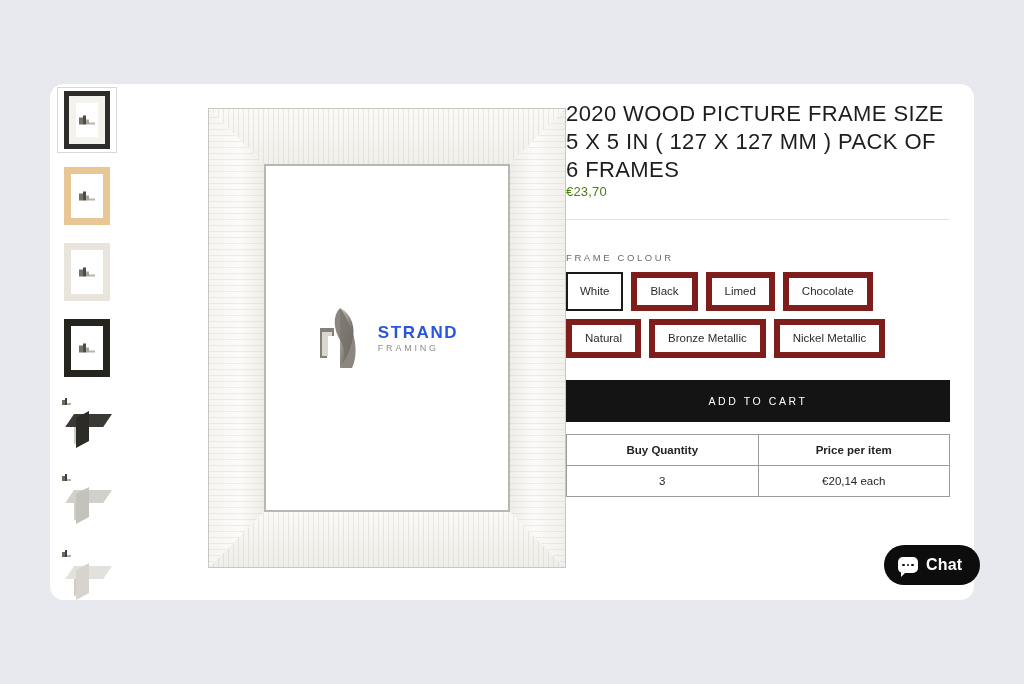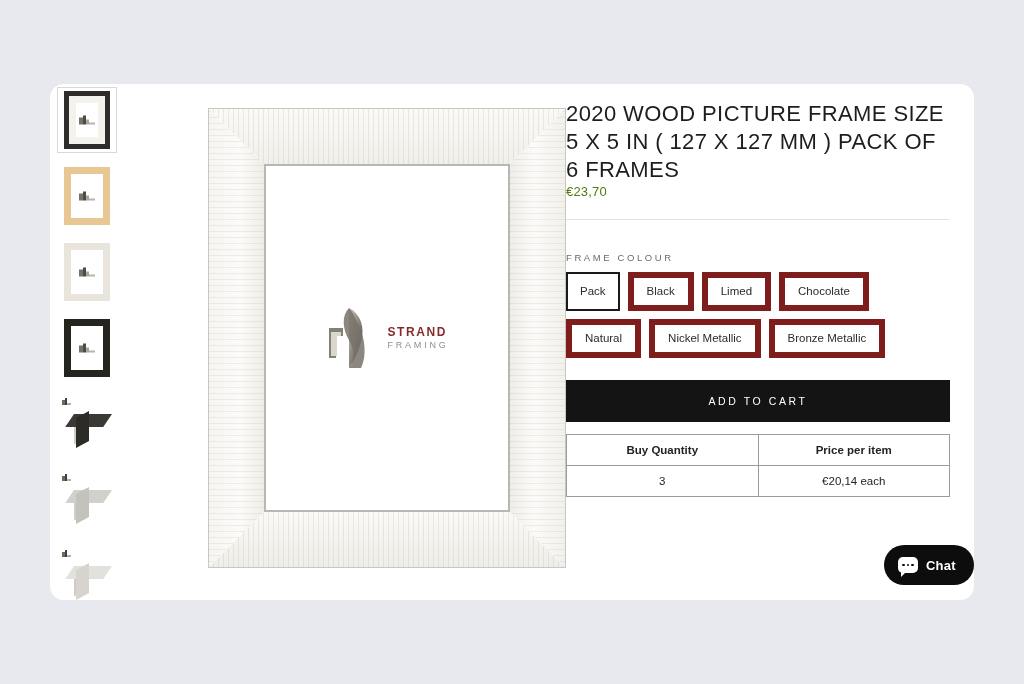--- a/index.html
+++ b/index.html
@@ -174,22 +174,22 @@
   .fr-opening {
     position:absolute; inset:2px;
     background:#ffffff;
     display:flex; align-items:center; justify-content:center;
   }
 
   
   .logo { display:flex; align-items:center; gap:6px; opacity:0.95; }
   .logo-text { line-height:1; }
   .logo-name {
-    font-size:12px; letter-spacing:1.6px;
-    color:#7f1d1d; font-weight:700;
+    font-size:17px; letter-spacing:1.6px;
+    color:#1d4ed8; font-weight:700;
   }
   .logo-sub {
     font-size:9px; letter-spacing:2.8px;
     color:#8b8884; margin-top:3px;
   }
 
   
   .details {
     flex: 1 1 auto;
     padding: 16px 24px 0 24px;
@@ -298,21 +298,21 @@
     content:"";
     position:absolute; left:3px; bottom:-4px;
     width:0;height:0;
     border-left:5px solid #fff;
     border-bottom:5px solid transparent;
   }
   .chat-bubble i {
     width:2.5px;height:2.5px;border-radius:50%;background:#0d0d0d;display:block;
   }
   .chat-label {
-    color:#ffffff; font-size:13px; font-weight:700; letter-spacing:0.2px;
+    color:#ffffff; font-size:16px; font-weight:700; letter-spacing:0.2px;
   }
 </style>
 </head>
 <body>
 
 <div id="page">
 
   <div class="card">
 
     <div class="thumb-rail">
@@ -448,27 +448,27 @@
 
     <div class="details">
 
       <h1 class="product-title">2020 Wood Picture Frame Size 5 x 5 in ( 127 x 127 mm ) Pack of 6 Frames</h1>
       <div class="product-price">€23,70</div>
 
       <div class="divider"></div>
 
       <div class="opt-label">Frame Colour</div>
       <div class="opt-row">
-        <button class="opt-btn selected">Pack</button>
+        <button class="opt-btn selected">White</button>
         <button class="opt-btn">Black</button>
         <button class="opt-btn">Limed</button>
         <button class="opt-btn">Chocolate</button>
         <button class="opt-btn">Natural</button>
+        <button class="opt-btn">Bronze Metallic</button>
         <button class="opt-btn">Nickel Metallic</button>
-        <button class="opt-btn">Bronze Metallic</button>
       </div>
 
 
 
       <button class="atc">Add to Cart</button>
 
       <table class="qty-table">
         <thead>
           <tr>
             <th>Buy Quantity</th>

